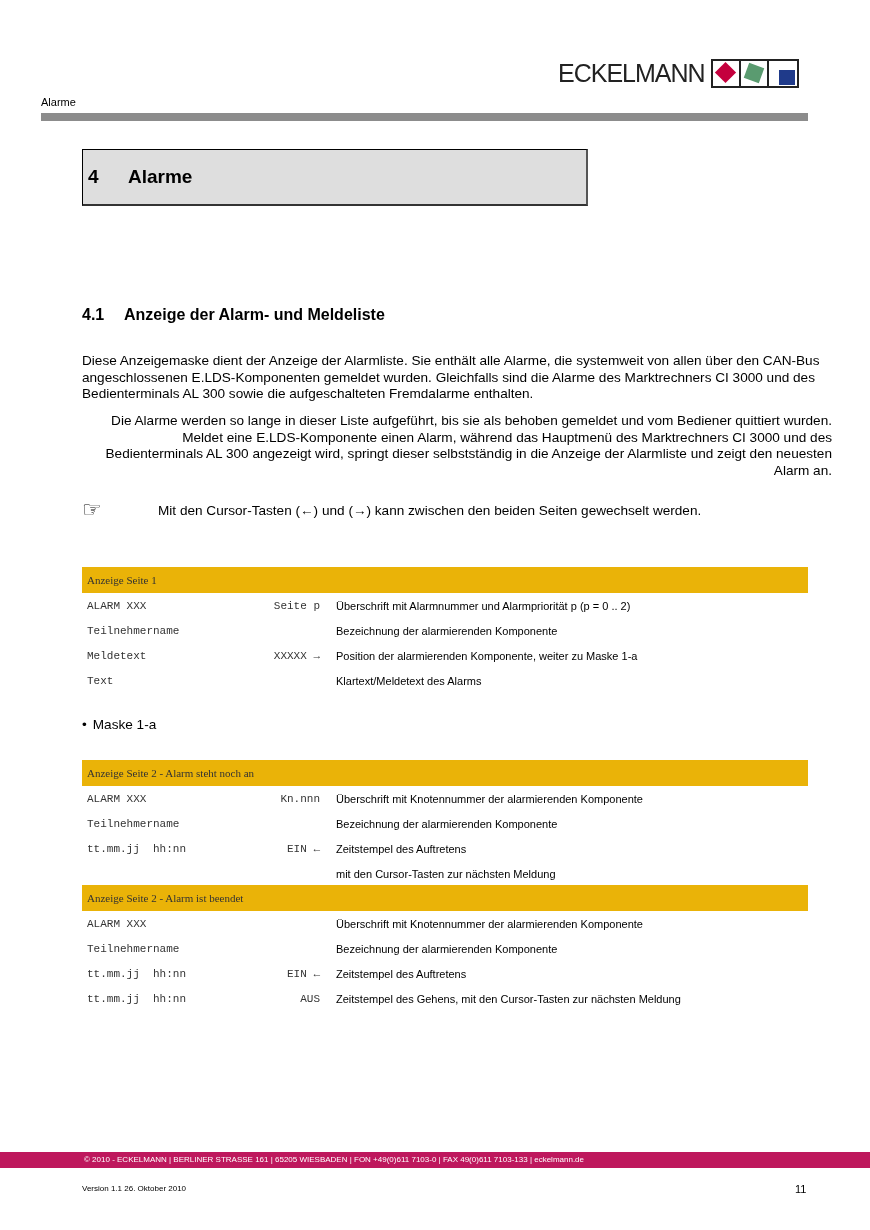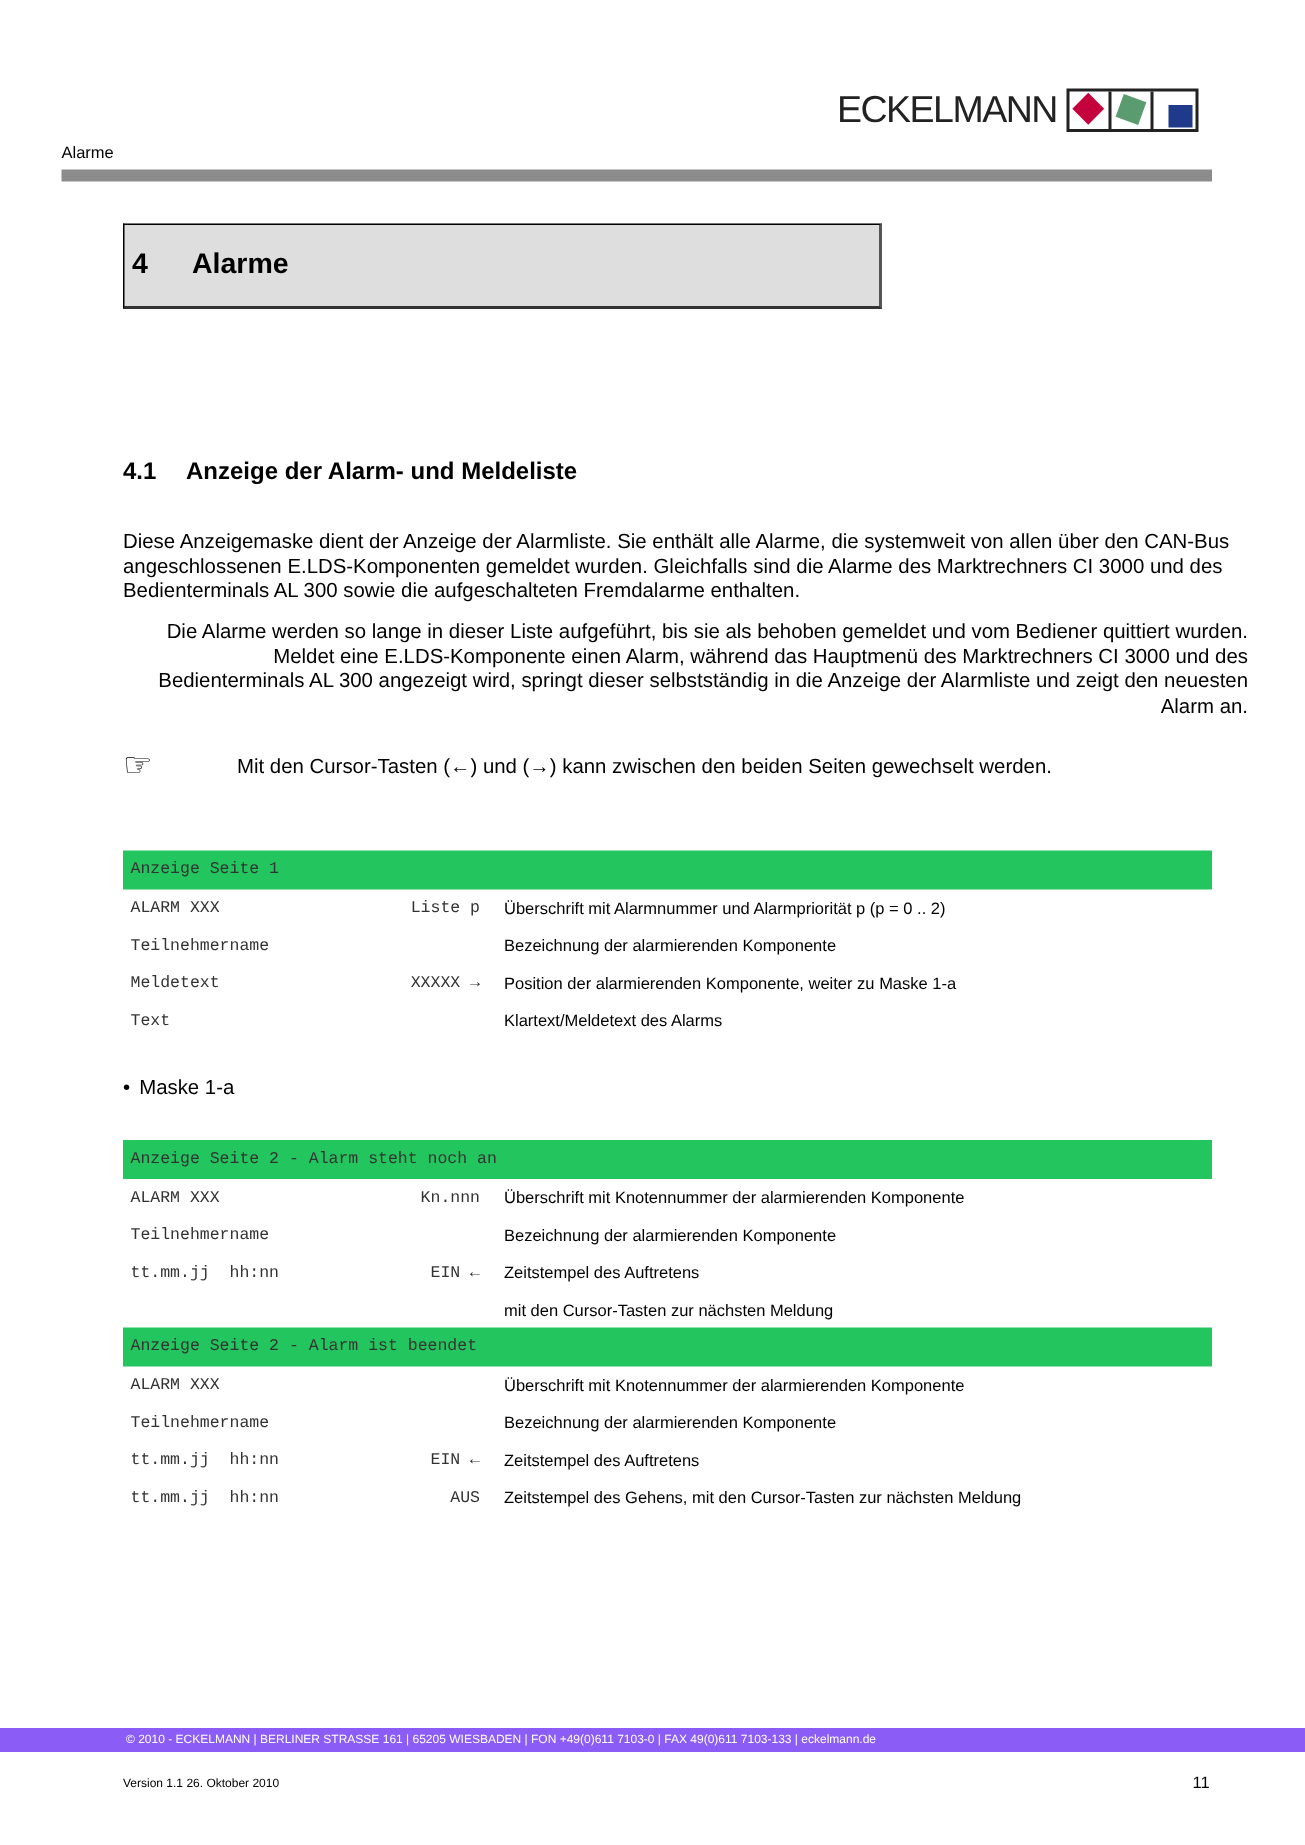--- a/index.html
+++ b/index.html
@@ -31,31 +31,31 @@
     .para2 { top: 413px; text-align: right; }
 
     .note { position: absolute; left: 82px; top: 497px; display: flex; align-items: center; }
     .note-icon { width: 48px; height: 26px; font-size: 22px; line-height: 26px; margin-right: 28px; }
     .note-text { font-size: 13.6px; }
 
     .table { position: absolute; left: 82px; width: 726px; }
     .t1 { top: 567px; }
     .t2 { top: 760px; }
     .t3 { top: 885px; }
-    .t-header { background: #22c55e; height: 26px; line-height: 26px; padding-left: 5px; font-family: Liberation Mono, monospace; font-size: 11px; color: #333; }
+    .t-header { background: #eab308; height: 26px; line-height: 26px; padding-left: 5px; font-family: Liberation Serif, serif; font-size: 11px; color: #333; }
     .t-row { height: 25px; display: flex; align-items: center; }
     .t-left { width: 238px; padding-left: 5px; font-family: "Liberation Mono", monospace; font-size: 11px; color: #333; display: flex; justify-content: space-between; }
     .t-left .lv { white-space: pre; }
     .t-left .rv { white-space: pre; text-align: right; }
     .t-desc { margin-left: 16px; font-size: 11px; color: #000; }
 
     .bullet { position: absolute; left: 82px; top: 717px; font-size: 13.6px; }
     .bullet .dot { margin-right: 6px; }
 
-    .footer-bar { position: absolute; left: 0; top: 1152px; width: 870px; height: 16px; background: #8b5cf6; }
+    .footer-bar { position: absolute; left: 0; top: 1152px; width: 870px; height: 16px; background: #be185d; }
     .footer-bar span { position: absolute; left: 84px; top: 2px; font-size: 8px; color: #ffffff; line-height: 12px; }
     .version { position: absolute; left: 82px; top: 1184px; font-size: 8px; color: #000; }
     .page-num { position: absolute; left: 795px; top: 1183px; font-size: 11px; color: #000; }
   </style>
 </head>
 <body>
 
 <div class="logo">
   <span class="logo-text">ECKELMANN</span>
   <div class="logo-boxes">
@@ -90,21 +90,21 @@
 <div class="note">
   <span class="note-icon">☞</span>
   <span class="note-text">Mit den Cursor-Tasten (←) und (→) kann zwischen den beiden Seiten gewechselt werden.</span>
 </div>
 
 <div class="table t1">
   <div class="t-header">Anzeige Seite 1</div>
   <div class="t-row">
     <div class="t-left">
         <span class="lv">ALARM XXX</span>
-        <span class="rv">Liste p</span>
+        <span class="rv">Seite p</span>
       </div>
     <span class="t-desc">Überschrift mit Alarmnummer und Alarmpriorität p (p = 0 .. 2)</span>
   </div>
   <div class="t-row">
     <div class="t-left">
         <span class="lv">Teilnehmername</span>
         <span class="rv"></span>
       </div>
     <span class="t-desc">Bezeichnung der alarmierenden Komponente</span>
   </div>

